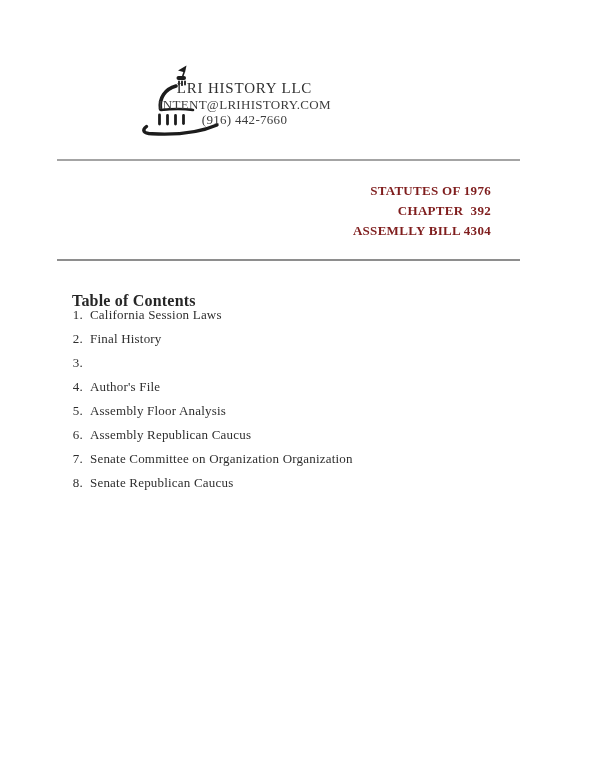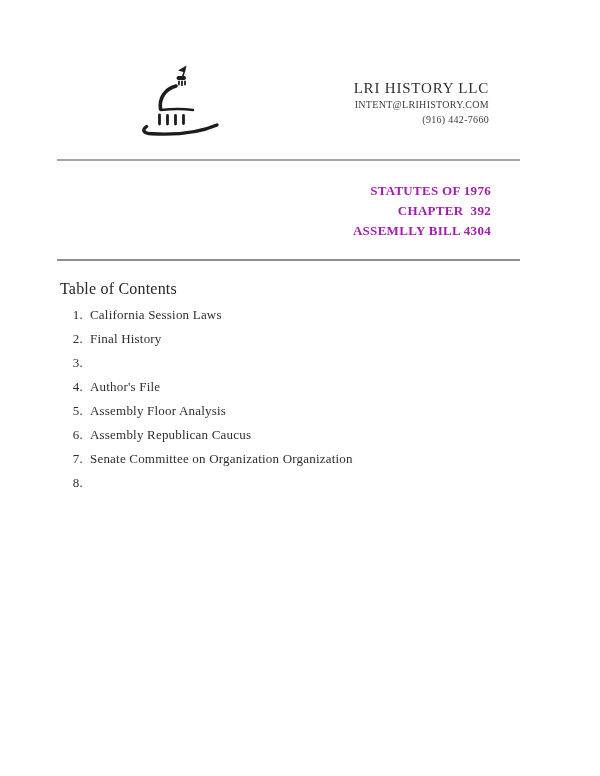--- a/index.html
+++ b/index.html
@@ -19,32 +19,32 @@
     left: 140px;
     top: 62px;
     width: 80px;
     height: 80px;
   }
   .header-text {
     position: absolute;
     left: 0;
     top: 81px;
     width: 489px;
-    text-align: right;
+    text-align: center;
   }
   .company-name {
     font-size: 15px;
     line-height: 14px;
     letter-spacing: 0.8px;
     color: #2f2f2f;
     margin: 0 0 5px 0;
     white-space: pre;
   }
   .contact-line {
-    font-size: 10px;
+    font-size: 13px;
     line-height: 10px;
     letter-spacing: 0.3px;
     color: #3d3d3d;
     margin: 0 0 5px 0;
     white-space: pre;
   }
 
   
   .rule {
     position: absolute;
@@ -57,34 +57,34 @@
   
   .reference {
     position: absolute;
     top: 181px;
     right: 109px;
     text-align: right;
     font-weight: bold;
     font-size: 13px;
     line-height: 20px;
     letter-spacing: 0.3px;
-    color: #a21caf;
+    color: #7f1d1d;
   }
   .reference div { white-space: pre; }
 
   
   .toc-heading {
     position: absolute;
     left: 56px;
     top: 276px;
     font-size: 16px;
-    font-weight: normal;
+    font-weight: bold;
     color: #262626;
     letter-spacing: 0.2px;
-    margin: 4px;
+    margin: 16px;
   }
   .toc-list {
     position: absolute;
     left: 57px;
     top: 303px;
     width: 430px;
   }
   .toc-item {
     display: flex;
     align-items: center;
@@ -171,16 +171,17 @@
     <div class="toc-item">
       <span class="toc-num">6.</span>
       <span class="toc-label">Assembly Republican Caucus</span>
     </div>
     <div class="toc-item">
       <span class="toc-num">7.</span>
       <span class="toc-label">Senate Committee on Organization Organization</span>
     </div>
     <div class="toc-item">
       <span class="toc-num">8.</span>
+      <span class="toc-label">Senate Republican Caucus</span>
     </div>
   </div>
 
 </div>
 
 </body></html>

